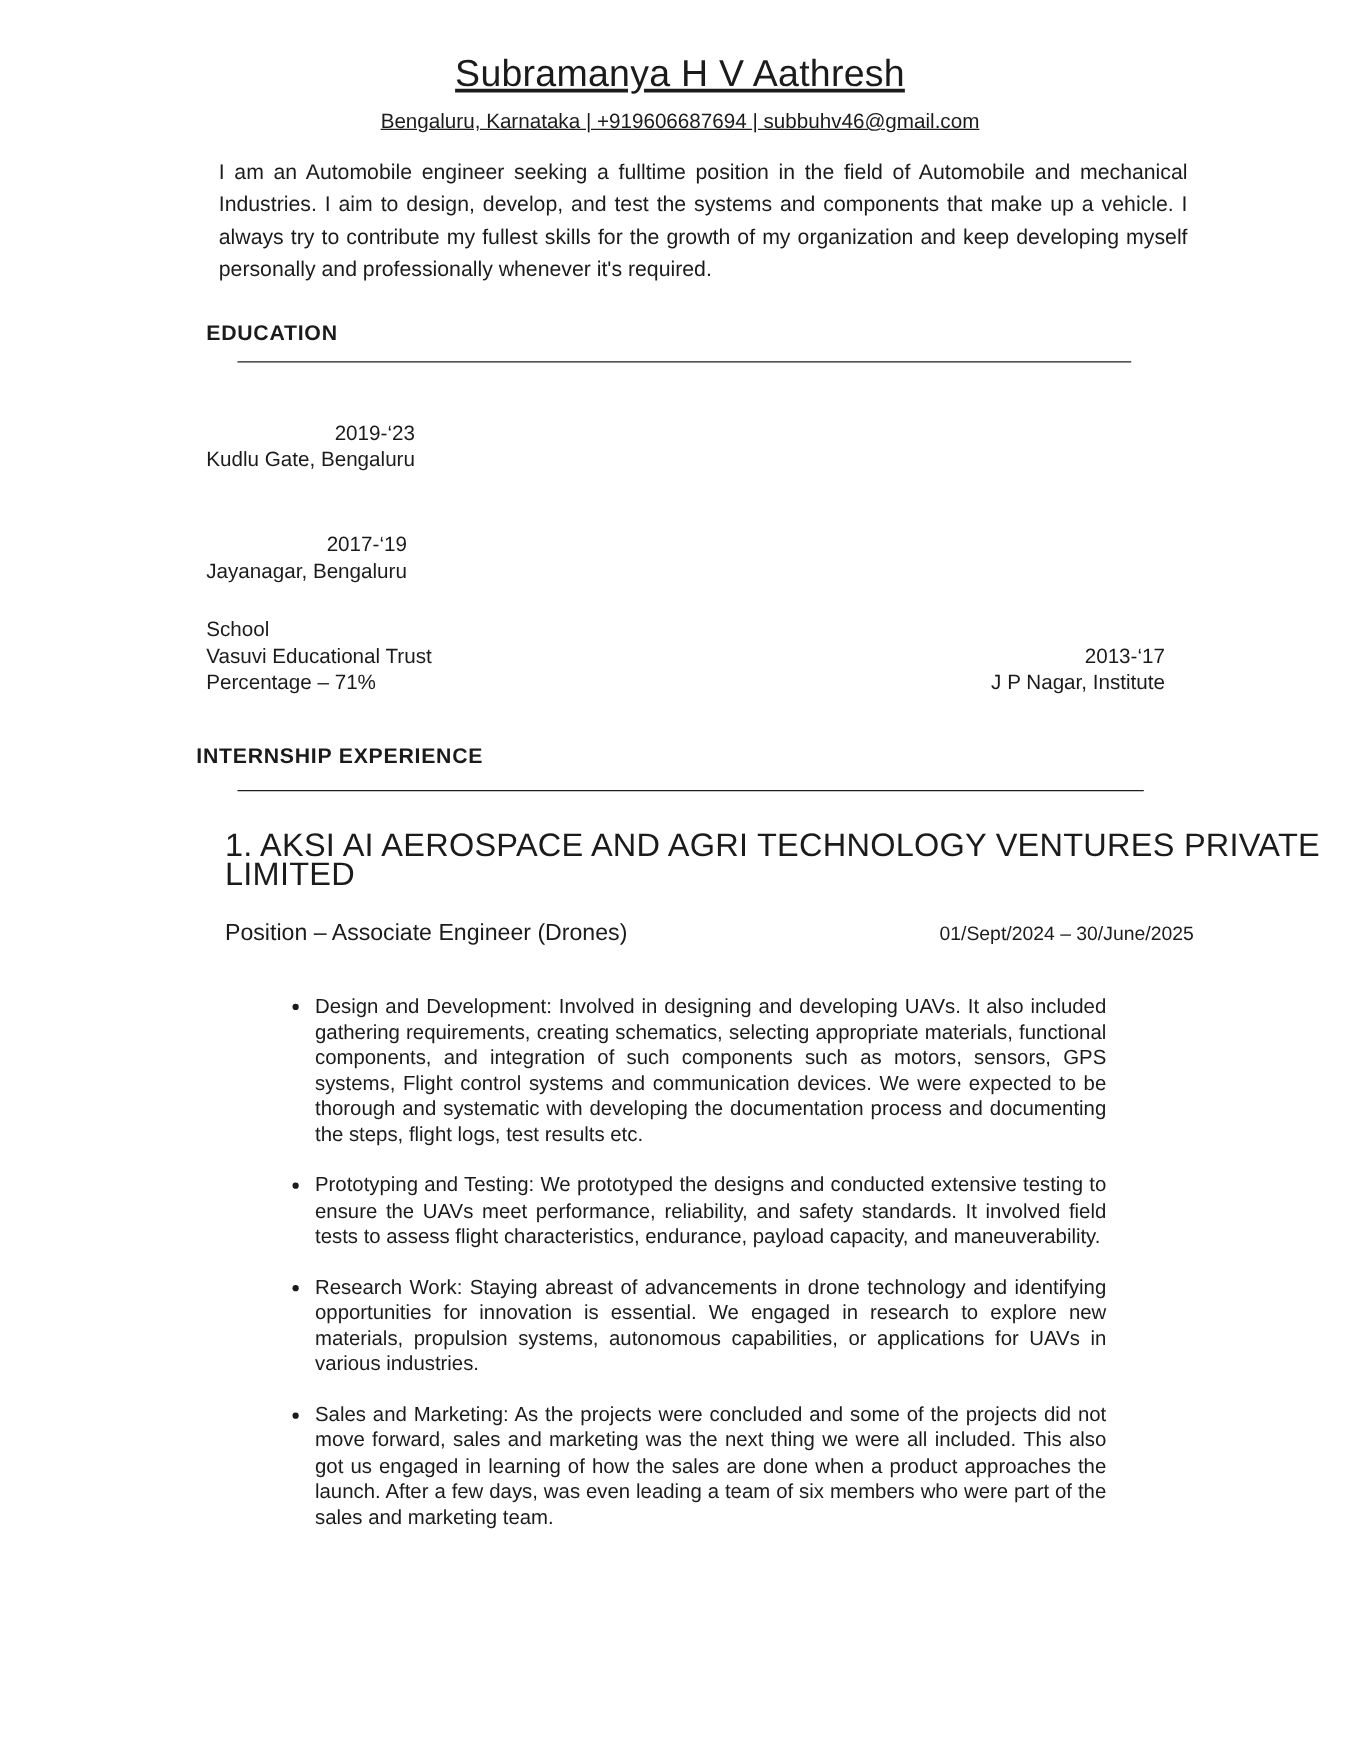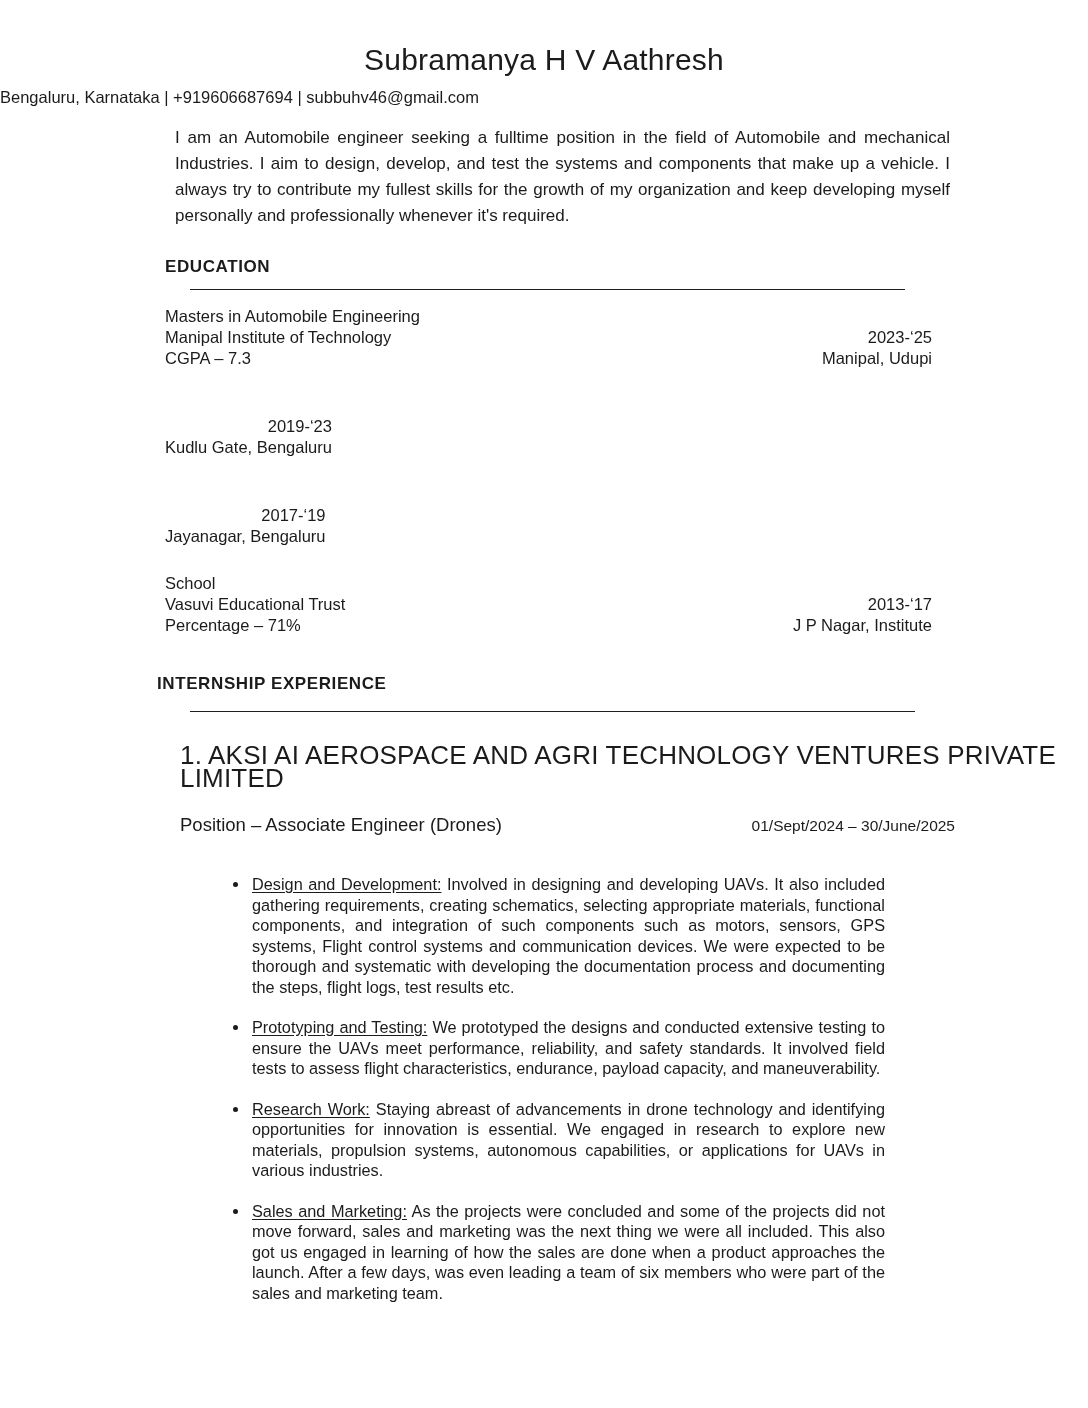--- a/index.html
+++ b/index.html
@@ -16,25 +16,28 @@
     box-sizing: border-box;
     padding-top: 42px;
     overflow: hidden;
   }
   .name {
     text-align: center;
     font-size: 30px;
     font-weight: 500;
     letter-spacing: 0.2px;
     line-height: 36px;
+    text-decoration: underline;
   }
   .contact {
+    text-align: center;
     font-size: 16.5px;
     margin-top: 9px;
     line-height: 20px;
+    text-decoration: underline;
   }
   .summary {
     margin: 18px 0 14px 175px;
     width: 775px;
     font-size: 17px;
     line-height: 26px;
     text-align: justify;
   }
   .section-heading {
     font-size: 17px;
@@ -78,51 +81,39 @@
     list-style: disc outside;
   }
   .bullets li {
     font-size: 16.3px;
     line-height: 20.5px;
     text-align: justify;
     padding-left: 2px;
   }
   .bullets li + li { margin-top: 20px; }
   .bullet-label {
-    text-decoration: underline;
     text-underline-offset: 2px;
   }
 </style>
 </head>
 <body>
 
 <div class="page">
 
   <div class="name">Subramanya H V Aathresh</div>
   <div class="contact">Bengaluru, Karnataka | +919606687694 | subbuhv46@gmail.com</div>
 
   <p class="summary">I am an Automobile engineer seeking a fulltime position in the field of Automobile and mechanical Industries. I aim to design, develop, and test the systems and components that make up a vehicle. I always try to contribute my fullest skills for the growth of my organization and keep developing myself personally and professionally whenever it's required.</p>
 
   <div>
     <div class="section-heading edu-heading">EDUCATION</div>
     <hr class="rule edu-rule">
 
     <div class="edu-entries">
 
-      <div class="edu-entry first">
-        <div class="edu-left">
-          <div>Masters in Automobile Engineering</div>
-          <div>Manipal Institute of Technology</div>
-          <div>CGPA – 7.3</div>
-        </div>
-        <div class="edu-right">
-          <div>2023-‘25</div>
-          <div>Manipal, Udupi</div>
-        </div>
-      </div>
 
       <div class="edu-entry">
         <div class="edu-right">
           <div>2019-‘23</div>
           <div>Kudlu Gate, Bengaluru</div>
         </div>
       </div>
 
       <div class="edu-entry">
         <div class="edu-right">

